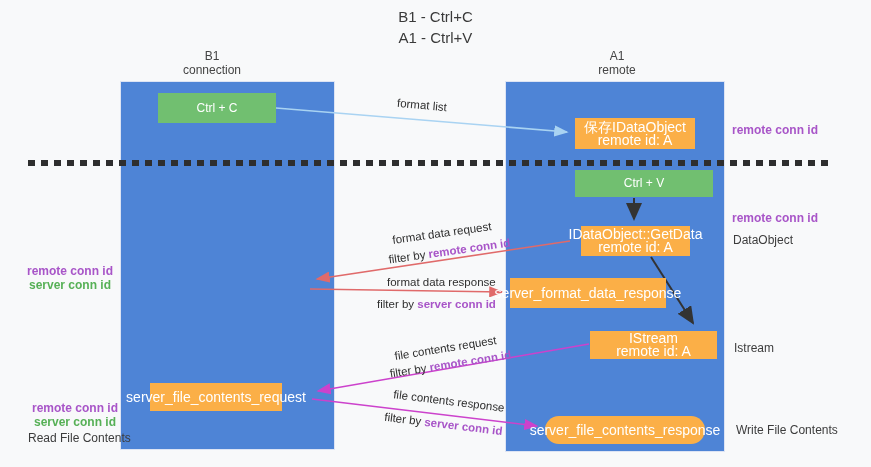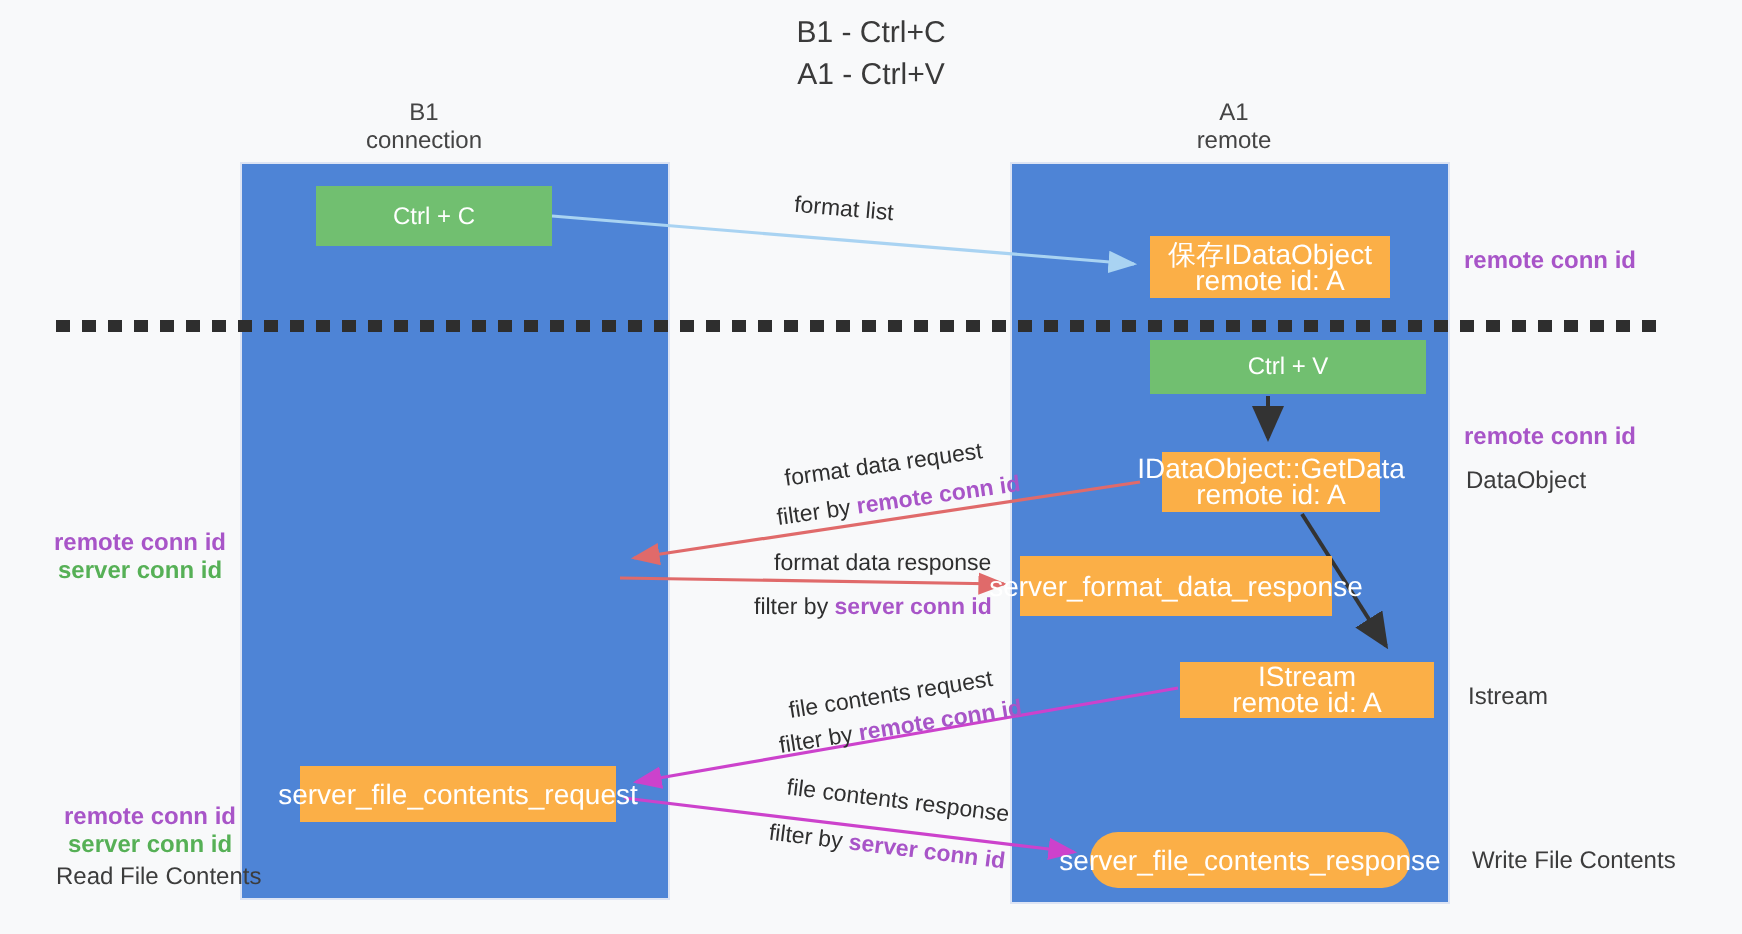--- a/index.html
+++ b/index.html
@@ -126,21 +126,21 @@
 
   <div class="node orange" style="left:510px; top:278px; width:156px; height:30px;">
     <span>server_format_data_response</span>
   </div>
 
   <div class="node orange" style="left:590px; top:331px; width:127px; height:28px;">
     <span class="l1">IStream</span>
     <span class="l2">remote id: A</span>
   </div>
 
-  <div class="node orange" style="left:150px; top:383px; width:158px; height:28px;">
+  <div class="node orange" style="left:150px; top:383px; width:132px; height:28px;">
     <span>server_file_contents_request</span>
   </div>
 
   <div class="node orange" style="left:545px; top:416px; width:160px; height:28px;border-radius:14px;">
     <span>server_file_contents_response</span>
   </div>
 
   <div class="side-label purple" style="left:732px; top:123px;">remote conn id</div>
   <div class="side-label purple" style="left:732px; top:211px;">remote conn id</div>
   <div class="side-label plain" style="left:733px; top:233px;">DataObject</div>

